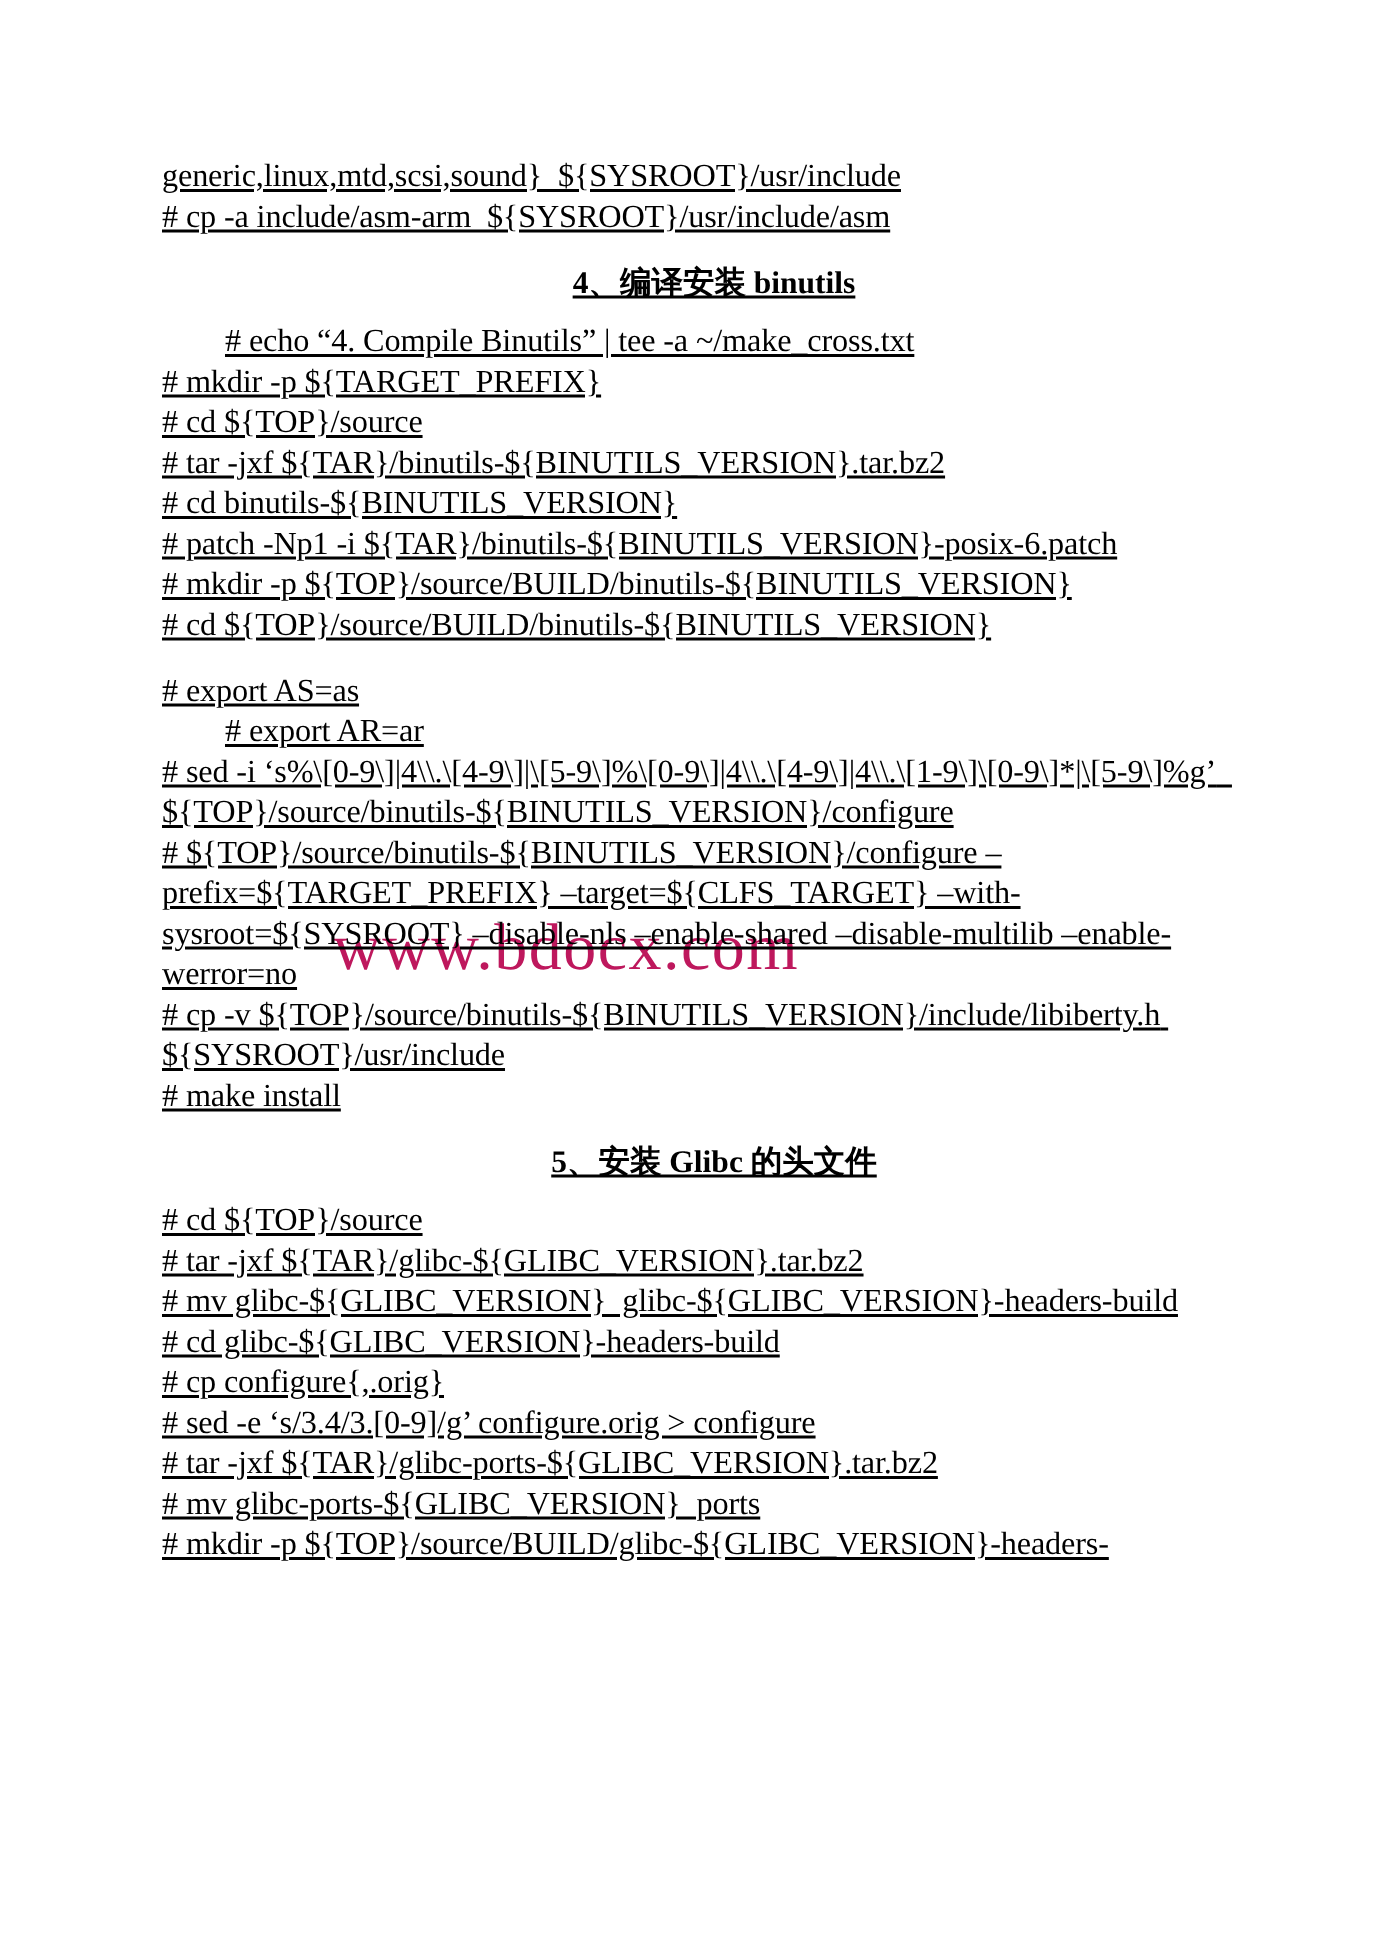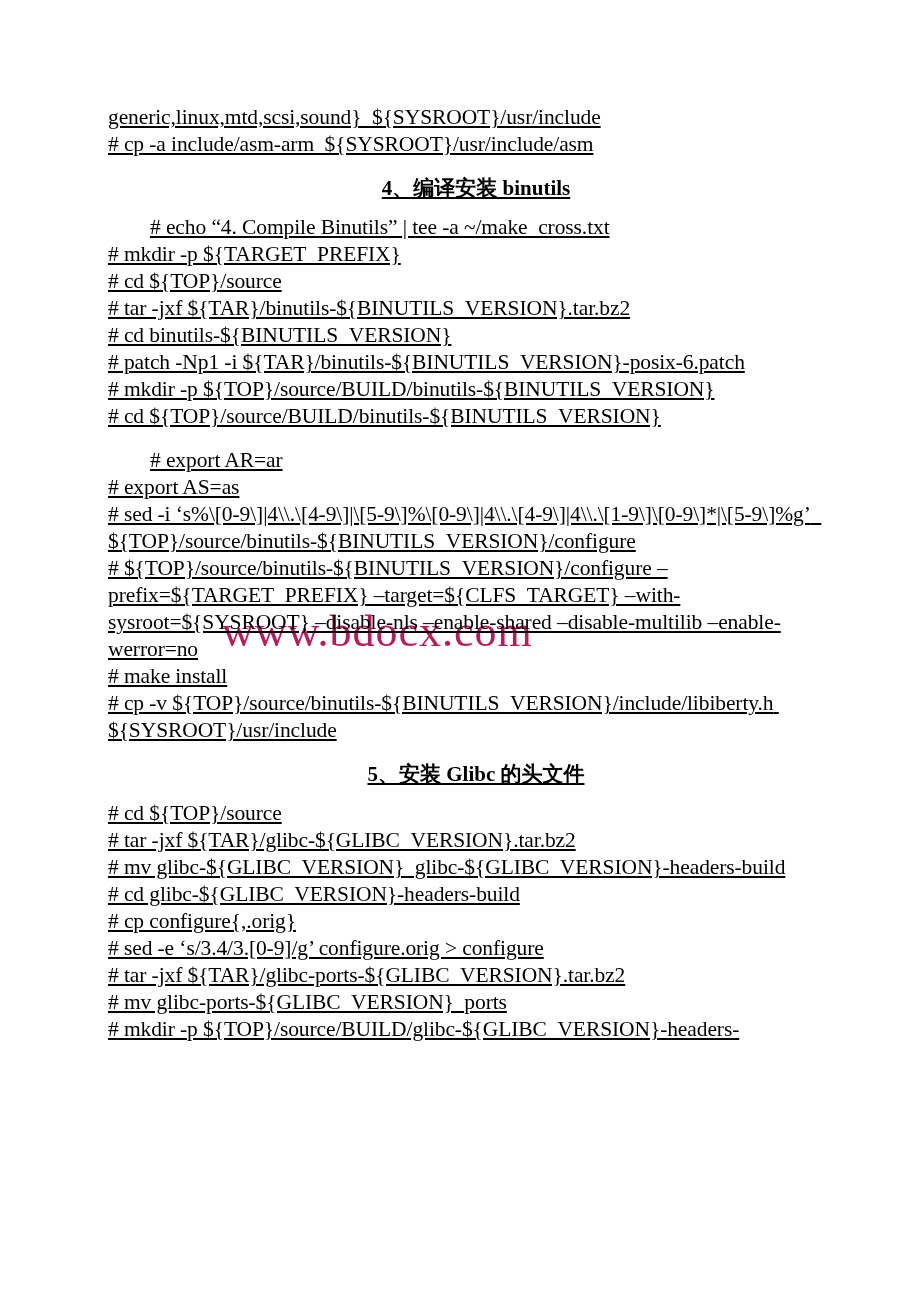--- a/index.html
+++ b/index.html
@@ -76,26 +76,26 @@
       <div class="gap-sm"></div>
       <div class="line indent"># echo “4. Compile Binutils” | tee -a ~/make_cross.txt</div>
       <div class="line"># mkdir -p ${TARGET_PREFIX}</div>
       <div class="line"># cd ${TOP}/source</div>
       <div class="line"># tar -jxf ${TAR}/binutils-${BINUTILS_VERSION}.tar.bz2</div>
       <div class="line"># cd binutils-${BINUTILS_VERSION}</div>
       <div class="line"># patch -Np1 -i ${TAR}/binutils-${BINUTILS_VERSION}-posix-6.patch</div>
       <div class="line"># mkdir -p ${TOP}/source/BUILD/binutils-${BINUTILS_VERSION}</div>
       <div class="line"># cd ${TOP}/source/BUILD/binutils-${BINUTILS_VERSION}</div>
       <div class="gap-md"></div>
+      <div class="line"># export AS=as</div>
       <div class="line indent"># export AR=ar</div>
-      <div class="line"># export AS=as</div>
       <div class="line"># sed -i ‘s%\[0-9\]|4\\.\[4-9\]|\[5-9\]%\[0-9\]|4\\.\[4-9\]|4\\.\[1-9\]\[0-9\]*|\[5-9\]%g’  ${TOP}/source/binutils-${BINUTILS_VERSION}/configure</div>
       <div class="line"># ${TOP}/source/binutils-${BINUTILS_VERSION}/configure –prefix=${TARGET_PREFIX} –target=${CLFS_TARGET} –with-sysroot=${SYSROOT} –disable-nls –enable-shared –disable-multilib –enable-werror=no</div>
+      <div class="line"># cp -v ${TOP}/source/binutils-${BINUTILS_VERSION}/include/libiberty.h ${SYSROOT}/usr/include</div>
       <div class="line"># make install</div>
-      <div class="line"># cp -v ${TOP}/source/binutils-${BINUTILS_VERSION}/include/libiberty.h ${SYSROOT}/usr/include</div>
       <div class="gap-md"></div>
       <div class="heading">5、安装 Glibc 的头文件</div>
       <div class="gap-sm"></div>
       <div class="line"># cd ${TOP}/source</div>
       <div class="line"># tar -jxf ${TAR}/glibc-${GLIBC_VERSION}.tar.bz2</div>
       <div class="line"># mv glibc-${GLIBC_VERSION}  glibc-${GLIBC_VERSION}-headers-build</div>
       <div class="line"># cd glibc-${GLIBC_VERSION}-headers-build</div>
       <div class="line"># cp configure{,.orig}</div>
       <div class="line"># sed -e ‘s/3.4/3.[0-9]/g’ configure.orig &gt; configure</div>
       <div class="line"># tar -jxf ${TAR}/glibc-ports-${GLIBC_VERSION}.tar.bz2</div>

